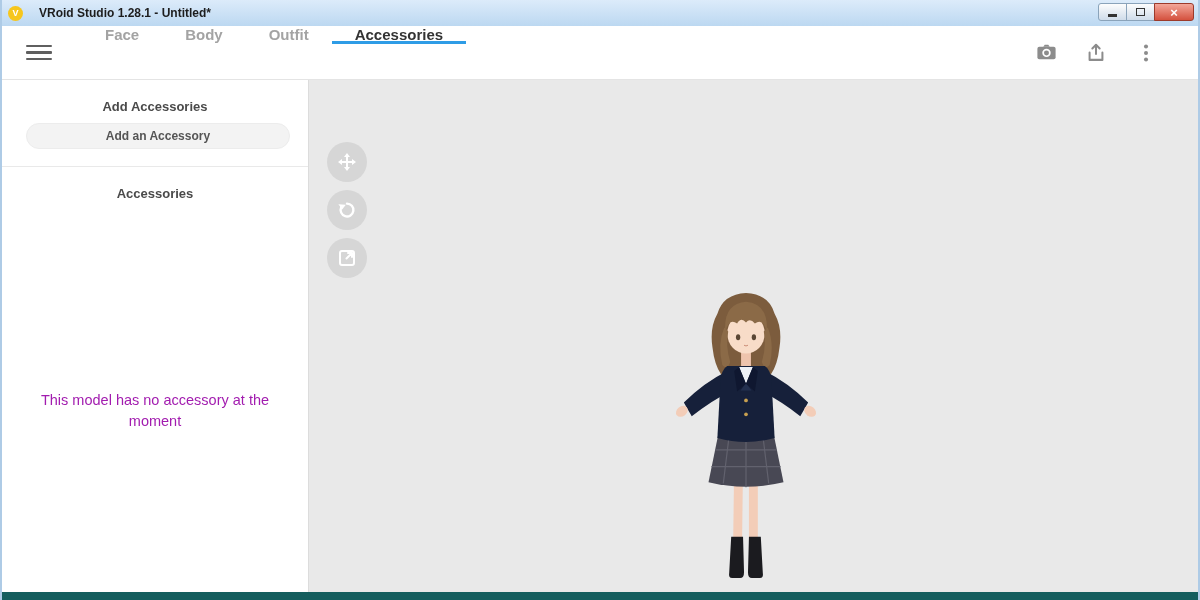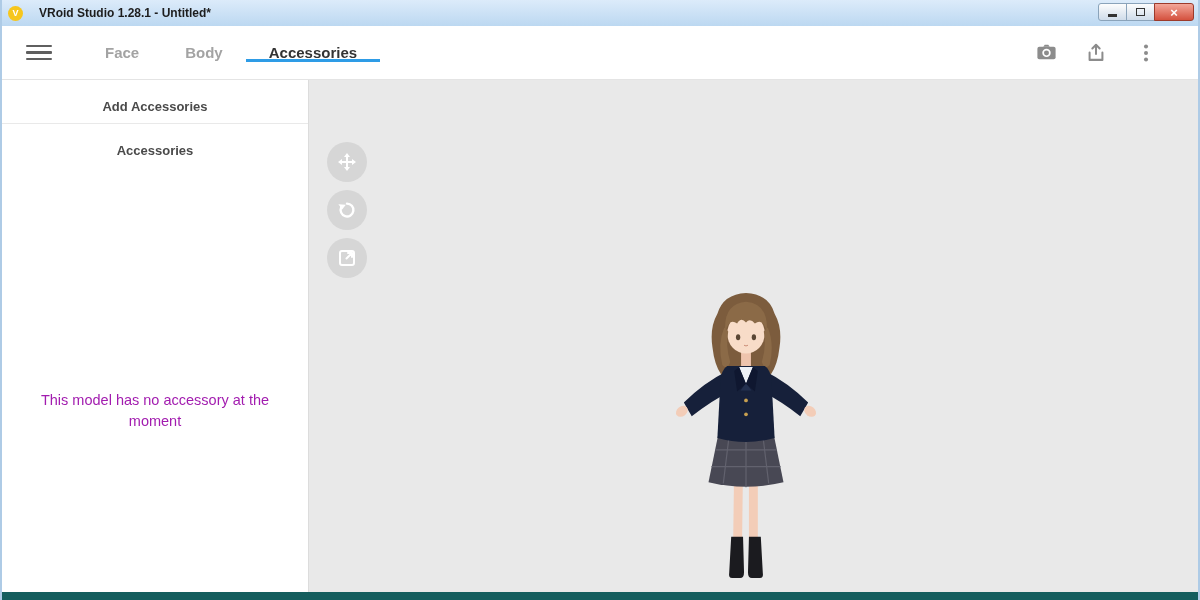--- a/index.html
+++ b/index.html
@@ -19,21 +19,21 @@
   .win-btn.first { border-radius:3px 0 0 3px; }
   .win-btn.last  { border-radius:0 3px 3px 0; width:40px; background:linear-gradient(#f3a79a,#d4513e); border-color:#9c3a2b; }
   .glyph-min { width:9px; height:3px; background:#333; margin-top:7px; }
   .glyph-max { width:9px; height:8px; border:1.5px solid #333; }
   .glyph-close { color:#fff; font-size:13px; font-weight:bold; line-height:1; }
 
   
   .tabbar { height:54px; background:#fff; border-bottom:1px solid #e4e4e4; display:flex; align-items:stretch; flex:0 0 auto; }
   .hamburger { width:26px; display:flex; flex-direction:column; justify-content:center; gap:4px; margin:0 30px 0 24px; cursor:pointer; }
   .hamburger span { display:block; height:2.5px; background:#5f5f5f; border-radius:1px; }
-  .tabs { display:flex; align-items:center; }
+  .tabs { display:flex; align-items:flex-start; }
   .tab { display:flex; align-items:center; padding:0 23px; font-size:15px; font-weight:bold; color:#a3a3a3;
          cursor:pointer; position:relative; }
   .tab.active { color:#333; }
   .tab.active::after { content:""; position:absolute; left:0; right:0; bottom:-1px; height:3px; background:#2e9ce6; }
   .tab-actions { margin-left:auto; display:flex; align-items:center; gap:26px; padding-right:40px; }
   .action-icon { width:24px; height:24px; display:flex; align-items:center; justify-content:center; cursor:pointer; }
 
   
   .content { flex:1 1 auto; display:flex; min-height:0; }
   .sidebar { width:307px; flex:0 0 307px; background:#fff; border-right:1px solid #dcdcdc; position:relative; }
@@ -76,20 +76,21 @@
 
   <div class="tabbar">
     <div class="hamburger">
       <span></span>
         <span></span>
         <span></span>
     </div>
     <div class="tabs">
       <div class="tab">Face</div>
       <div class="tab">Body</div>
+      <div class="tab">Outfit</div>
       <div class="tab active">Accessories</div>
     </div>
     <div class="tab-actions">
       <div class="action-icon">
         <svg viewBox="0 0 24 24" width="23" height="23">
           <path d="M8.6 6 L10.2 4 h3.6 L15.4 6Z" fill="#8c8c8c"></path>
           <rect x="2.5" y="6" width="19" height="13" rx="2" fill="#8c8c8c"></rect>
           <circle cx="12" cy="12.4" r="4.4" fill="#fff"></circle>
           <circle cx="12" cy="12.4" r="2.6" fill="#8c8c8c"></circle>
         </svg>
@@ -108,20 +109,21 @@
             <circle cx="12" cy="19" r="2.2"></circle>
         </svg>
       </div>
     </div>
   </div>
 
   <div class="content">
 
     <aside class="sidebar">
       <div class="side-title">Add Accessories</div>
+      <div class="add-btn">Add an Accessory</div>
       <hr class="side-divider">
       <div class="side-title">Accessories</div>
       <div class="empty-msg">This model has no accessory at the moment</div>
     </aside>
 
     <main class="viewport">
 
       <div class="tool-stack">
         <div class="tool-btn">
           <svg viewBox="0 0 20 20" width="20" height="20">

